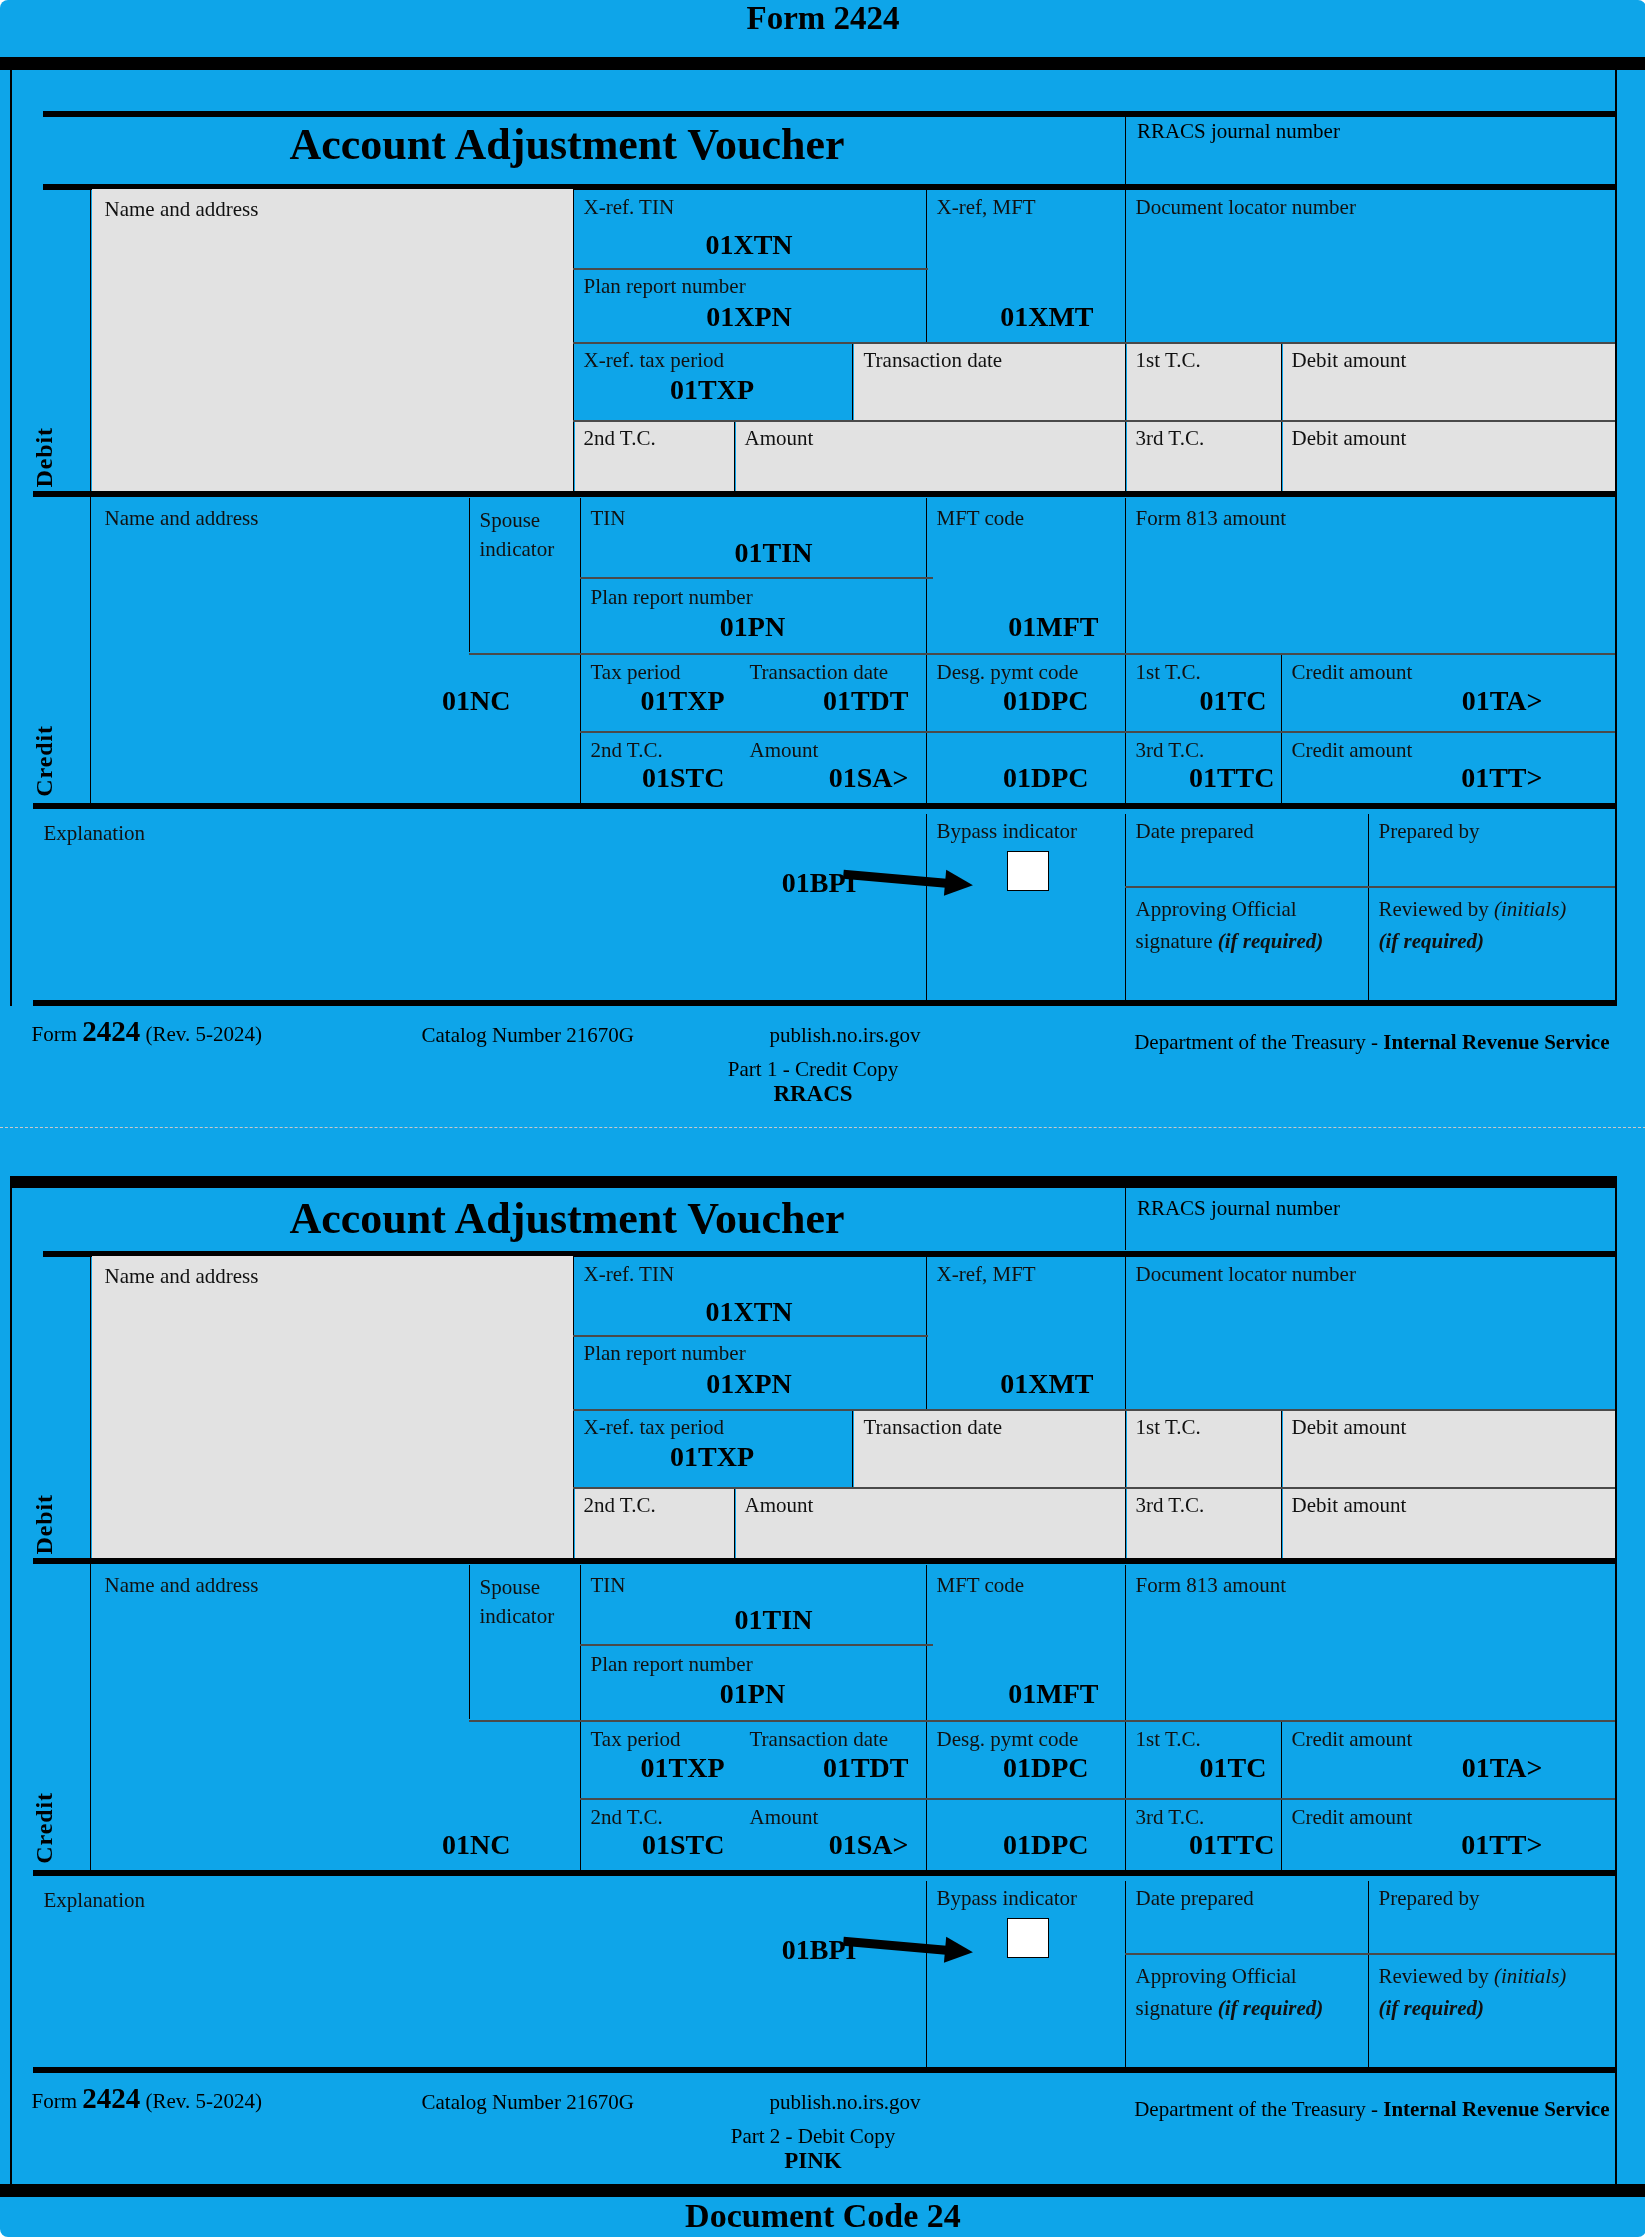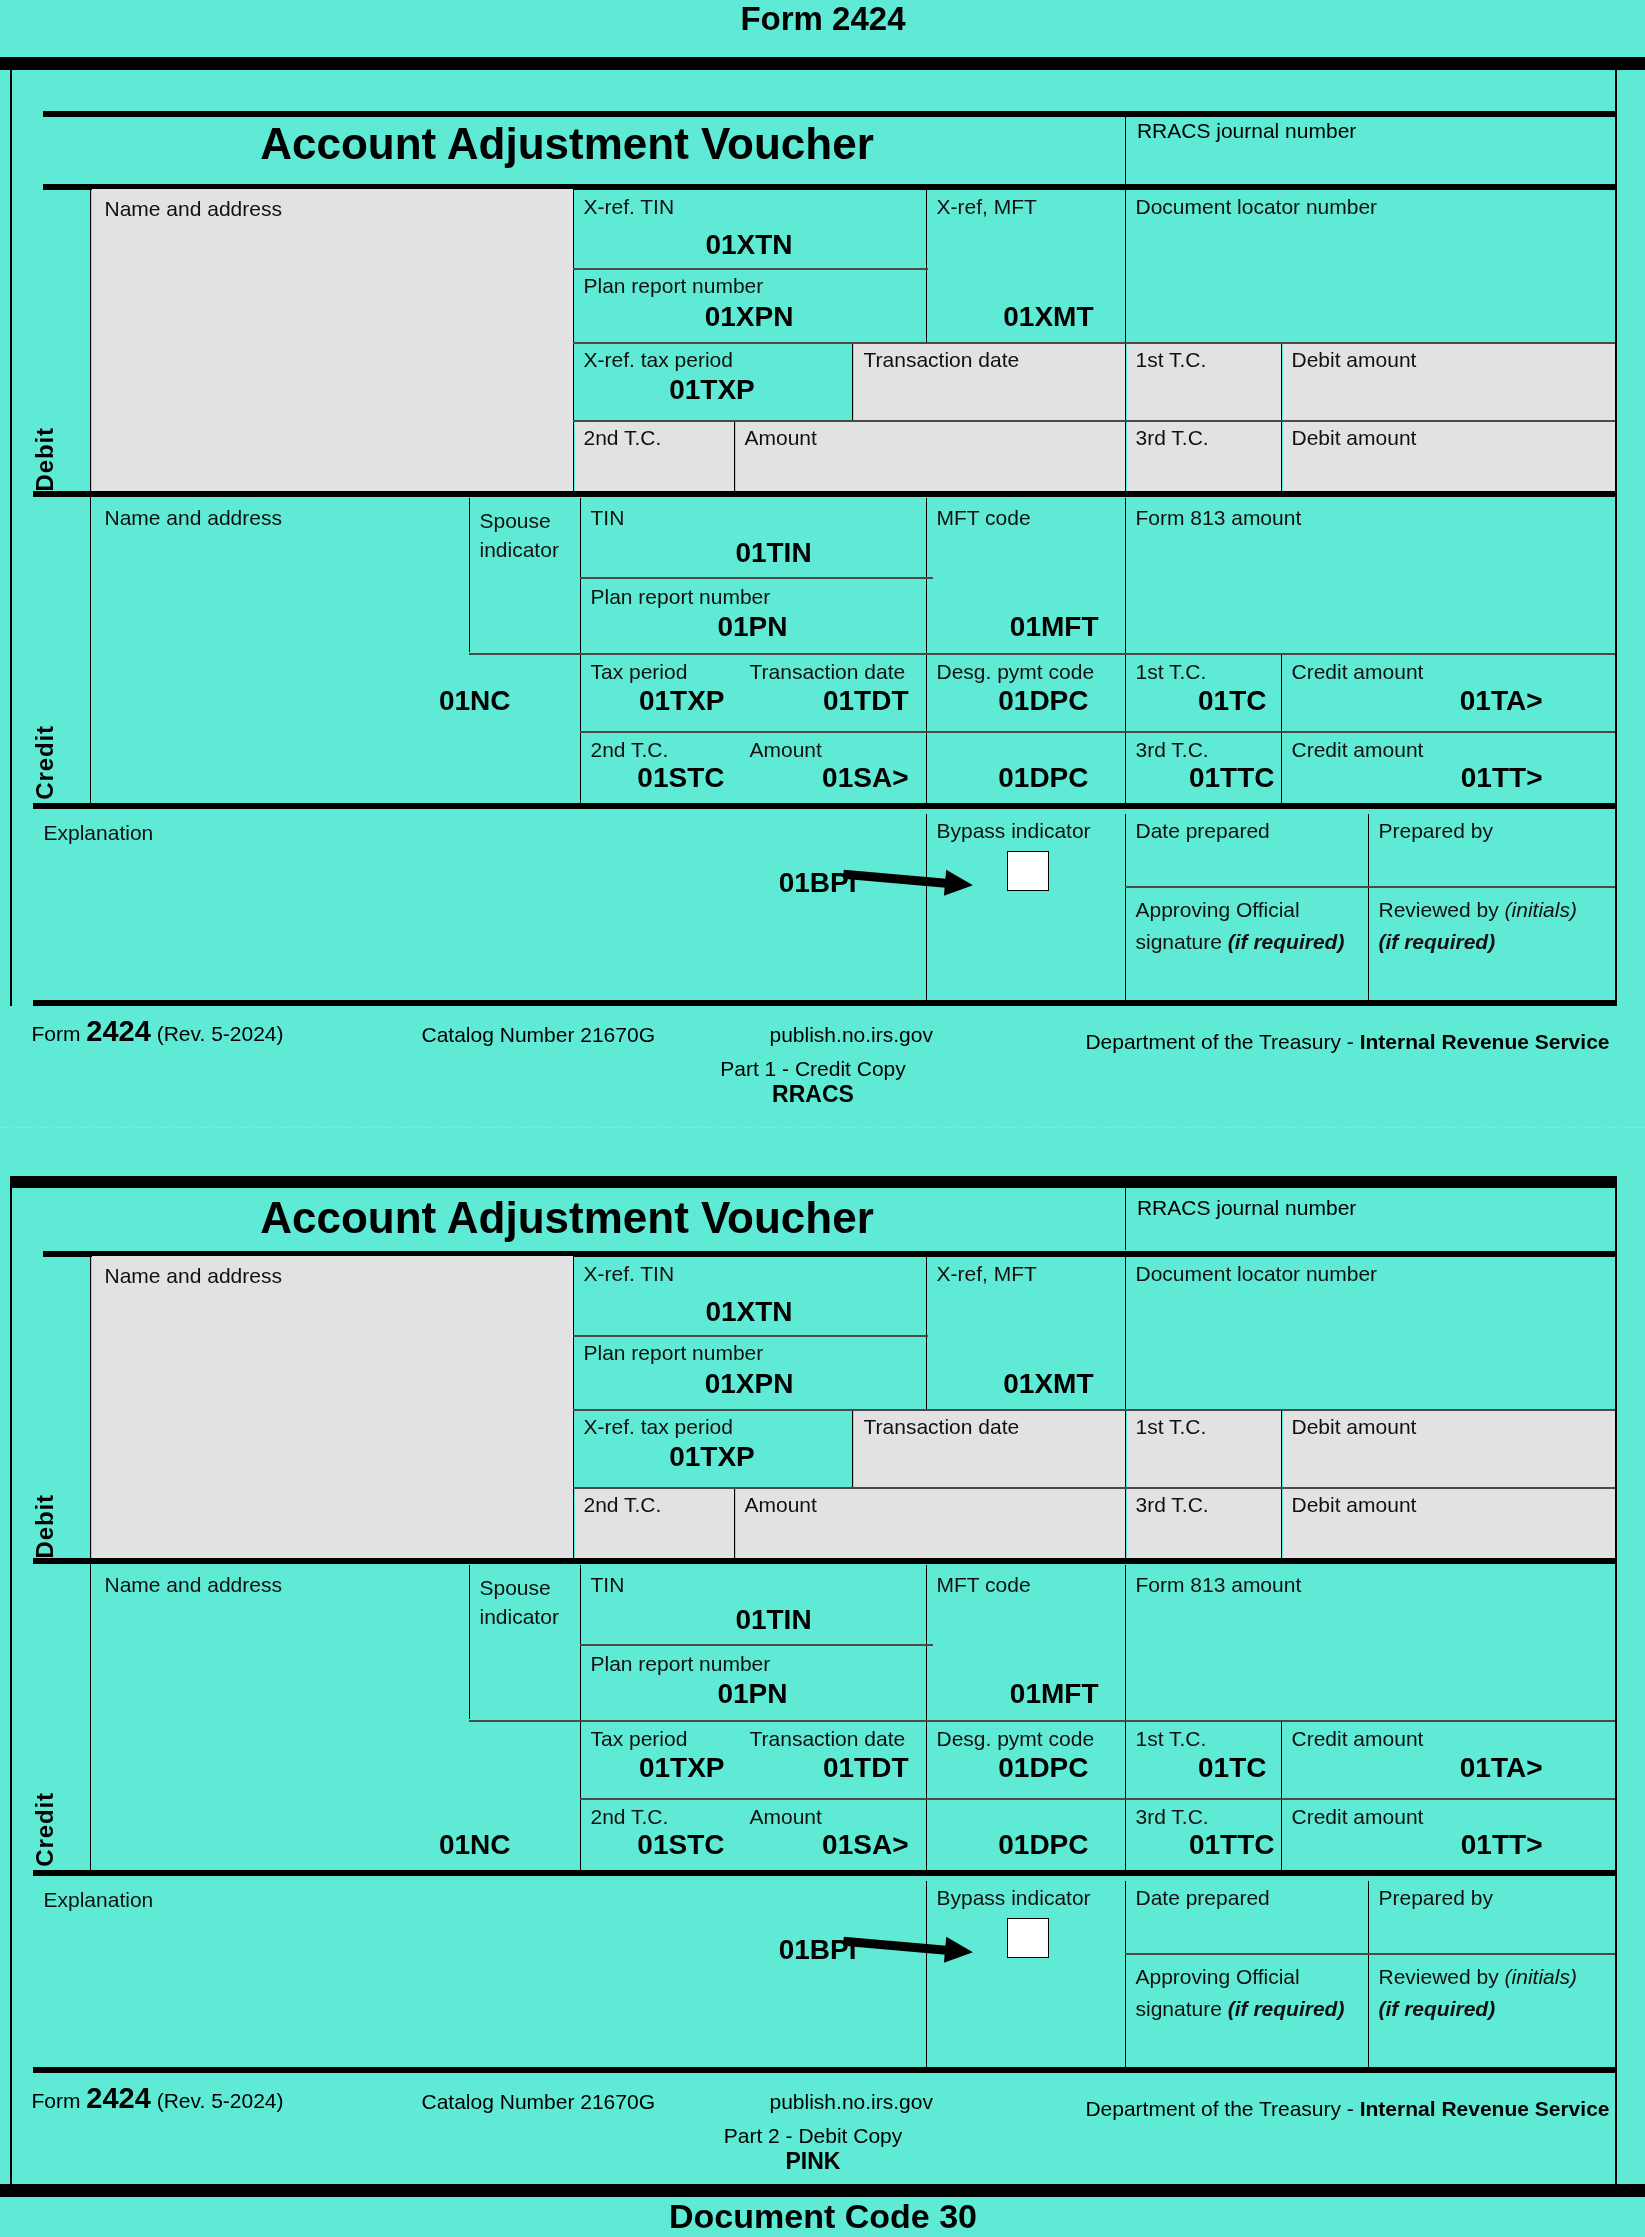--- a/index.html
+++ b/index.html
@@ -1,17 +1,17 @@
 <!DOCTYPE html>
 <html style="font-size:15px"><head>
 <meta charset="utf-8">
 <style>
   html,body{margin:0;padding:0;background:#fff;}
-  .page{position:relative;width:1646px;height:2237px;background:#5eead4;color:#000;
-        font-family:Liberation Sans, sans-serif;overflow:hidden;}
+  .page{position:relative;width:1646px;height:2237px;background:#0ea5e9;color:#000;
+        font-family:Liberation Serif, serif;overflow:hidden;border-radius:8px;}
   .page-title{position:absolute;left:0;top:0;width:1646px;text-align:center;
         font-size:33px;font-weight:bold;}
   .doccode{position:absolute;left:0;top:2197px;width:1646px;text-align:center;
         font-size:34px;font-weight:bold;}
   .bar-bottom{position:absolute;left:0;top:2184px;width:1646px;height:13.2px;background:#000;}
   .dashed{position:absolute;left:0;top:1127px;width:1646px;border-top:1.9px dashed #c9c9c9;}
 
   .copy{position:absolute;left:9.5px;width:1607px;}
   .copy1{top:57px;height:1117px;}
   .copy2{top:1176px;height:1008px;}
@@ -431,15 +431,15 @@
       <div class="f-pub">publish.no.irs.gov</div>
       <div class="f-dept">
         <span>Department of the Treasury - </span><span class="f-bold">Internal Revenue Service</span>
       </div>
       <div class="f-part">Part 2 - Debit Copy</div>
       <div class="f-color">PINK</div>
     </div>
   </div>
 
   <div class="bar-bottom"></div>
-  <div class="doccode">Document Code 30</div>
+  <div class="doccode">Document Code 24</div>
 </div>
 
 
 </body></html>

